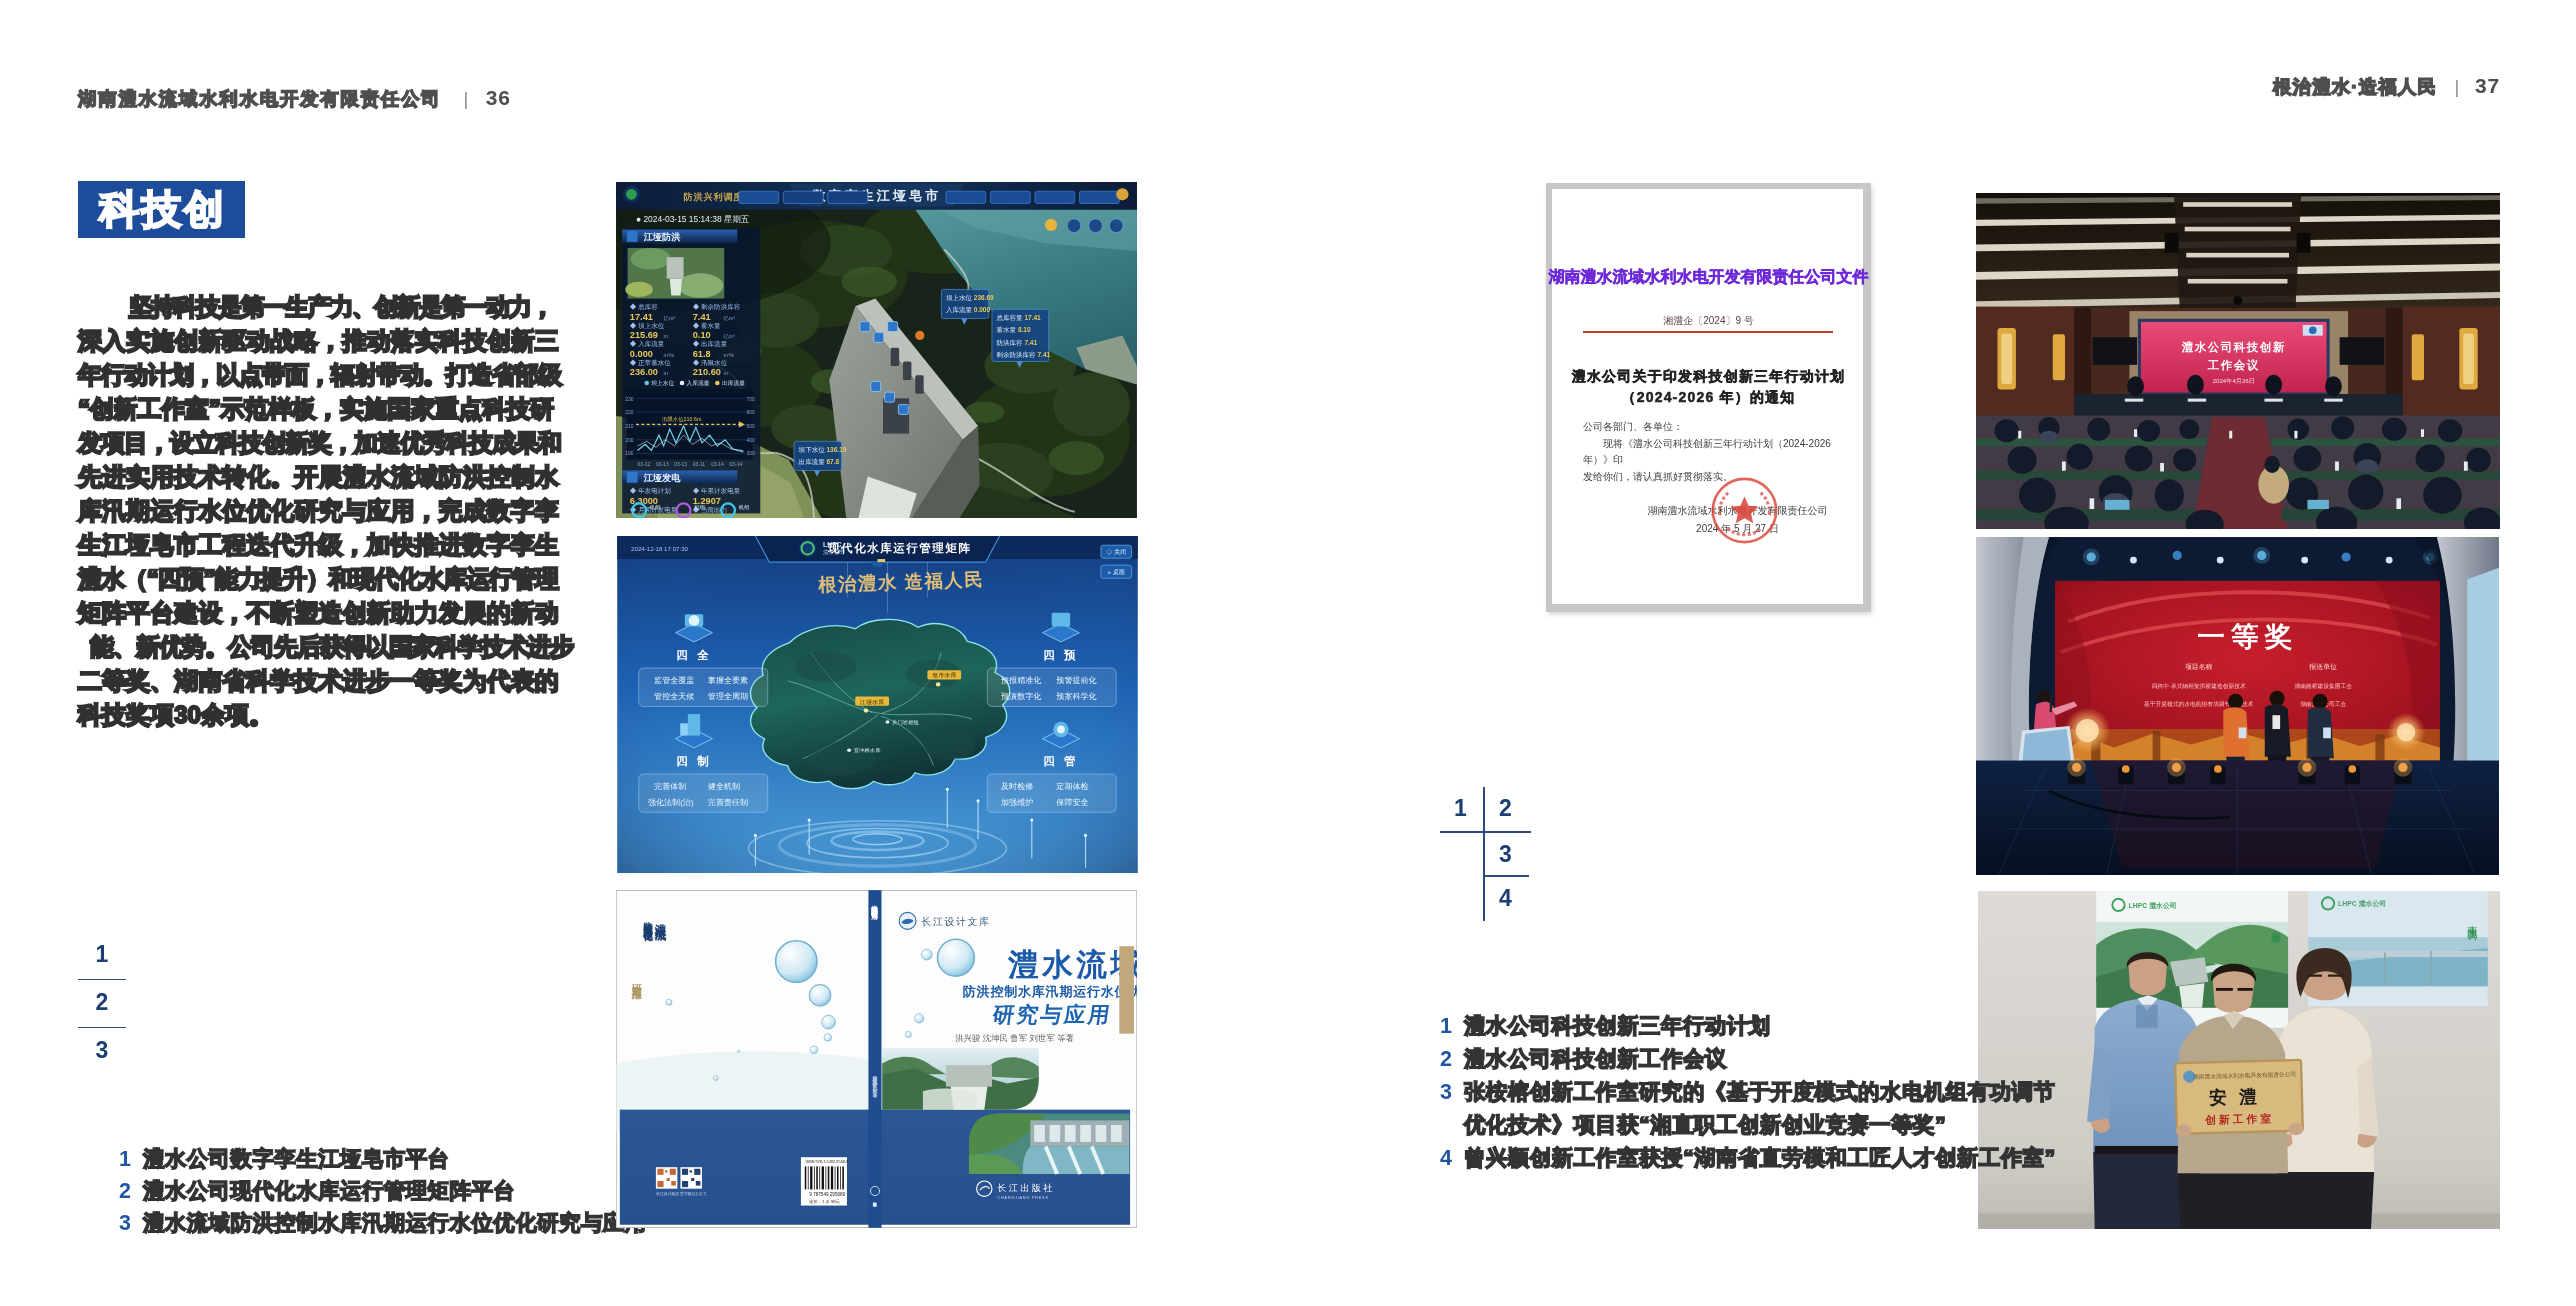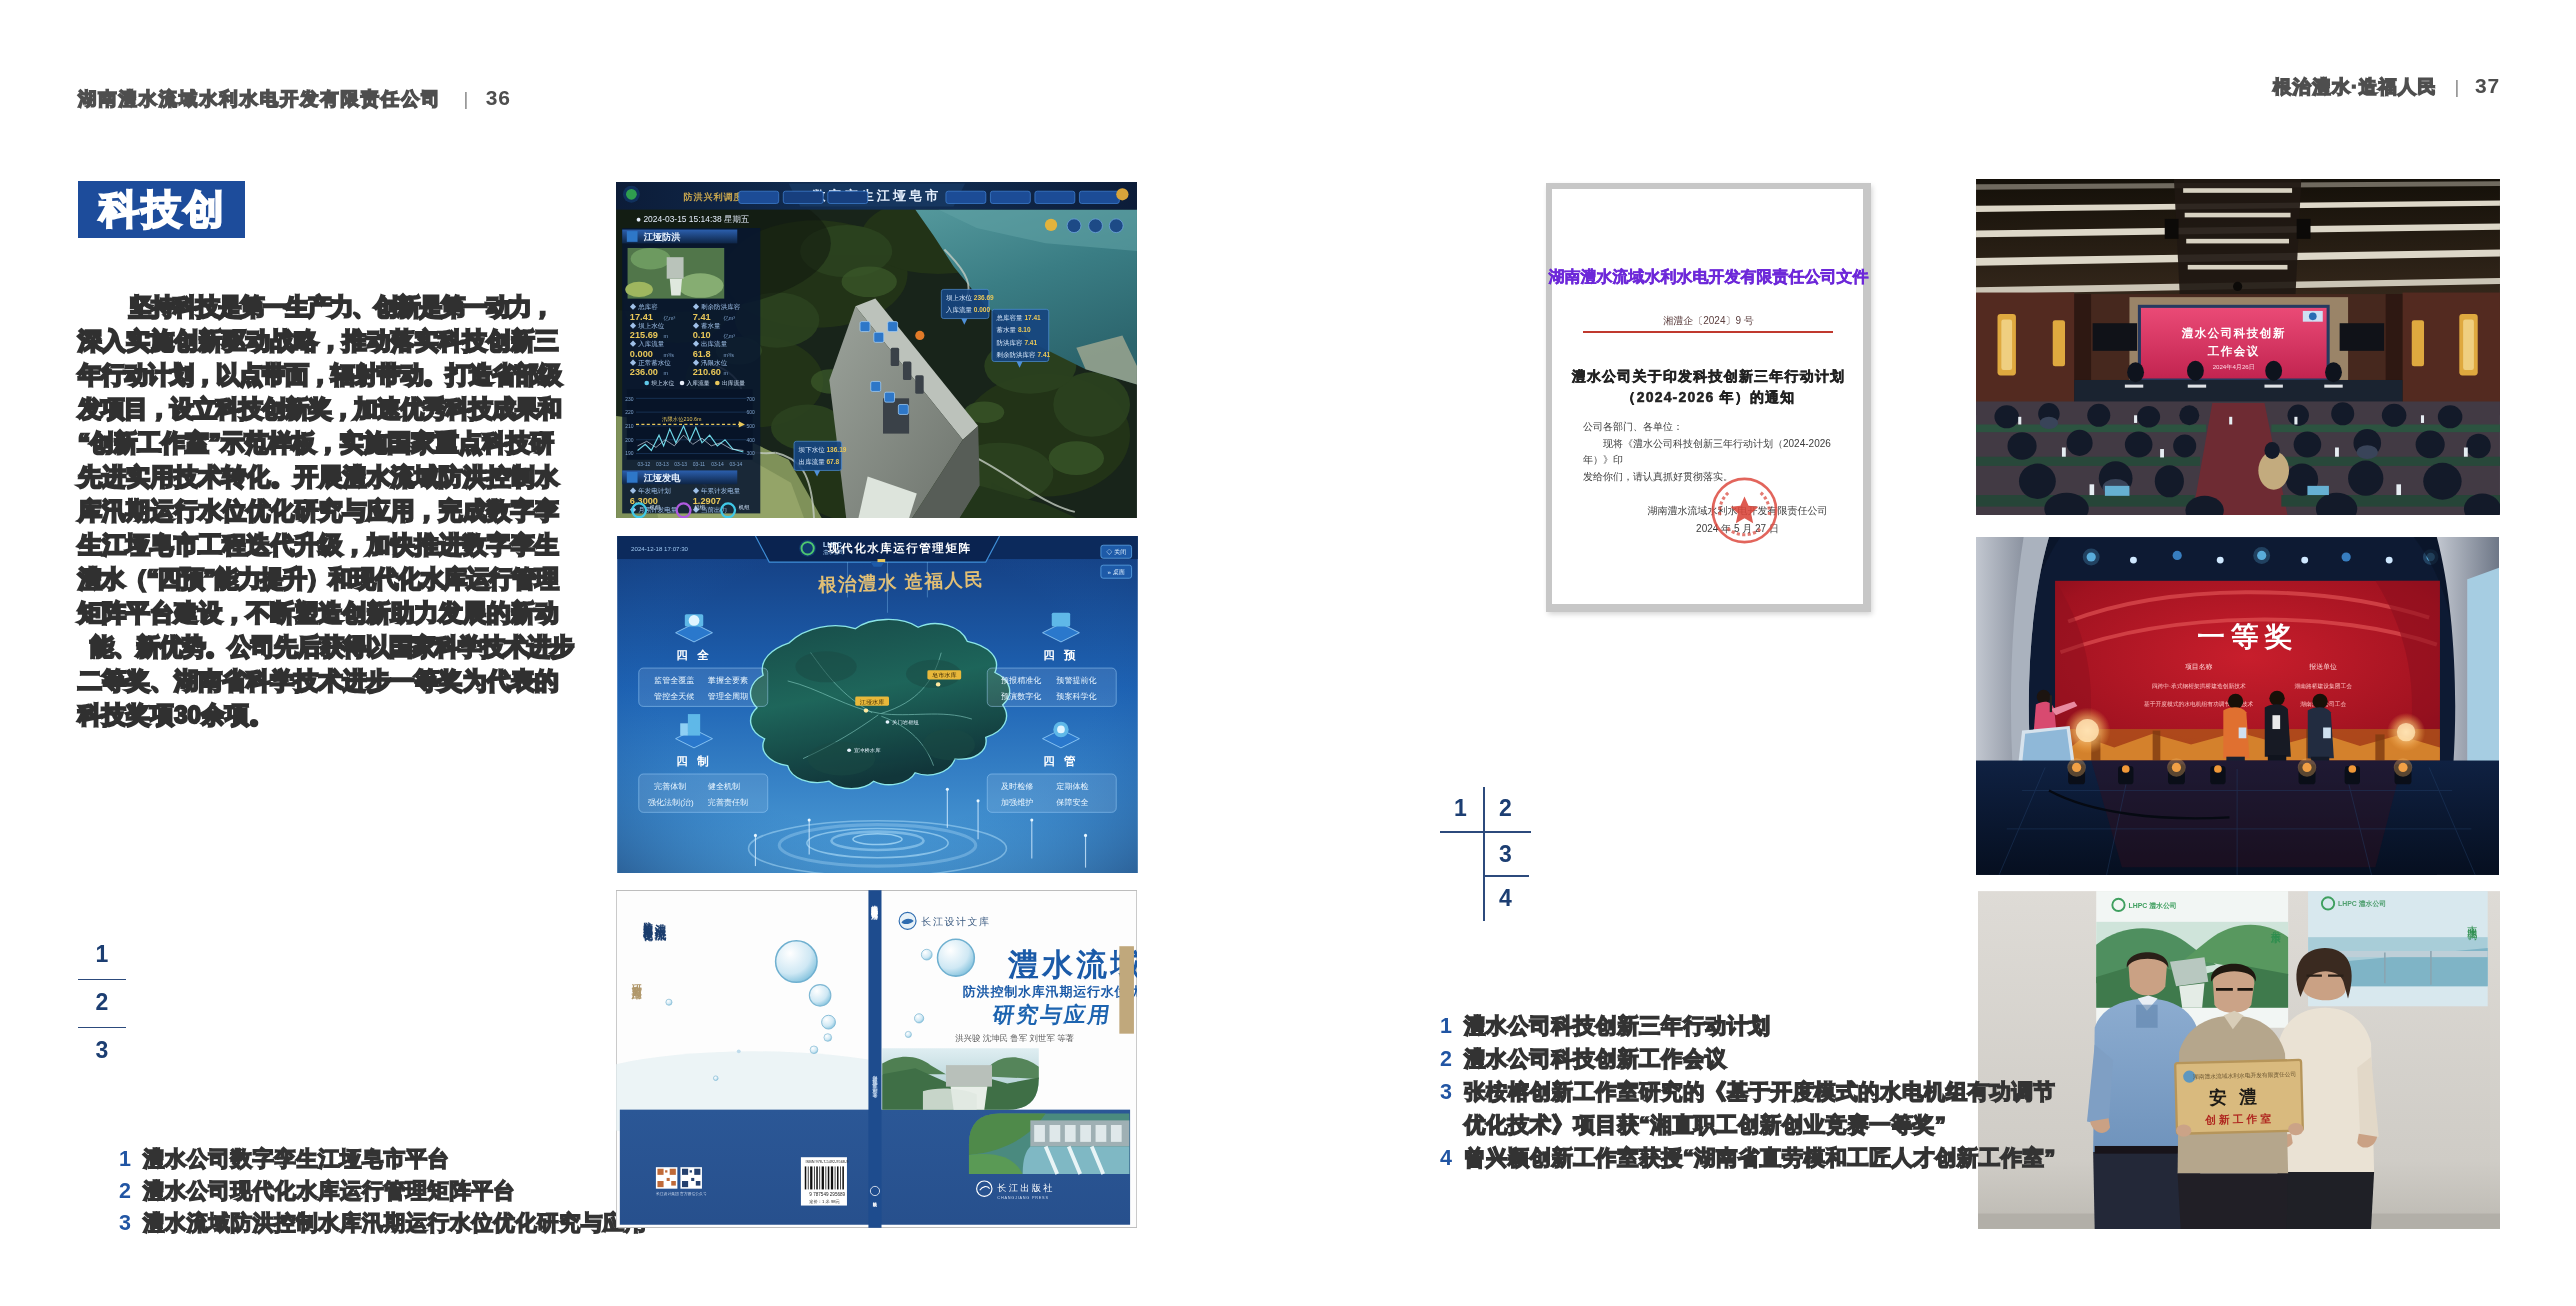--- a/index.html
+++ b/index.html
@@ -24,22 +24,22 @@
 </div>
 
 <div class="abs" style="left:78px;top:181px;width:167px;height:57px;background:#1d4c9b;color:#ffffff;font-size:40px;font-weight:bold;text-align:center;line-height:57px;">
   <span style="letter-spacing:2.3px;margin-left:2.3px;-webkit-text-stroke:2px #fff;">科技创新</span>
 </div>
 
 <div class="abs cn" style="left:78px;top:290px;width:418px;font-size:24px;font-weight:bold;color:#303030;line-height:34px;white-space:nowrap;">
   <div style="letter-spacing:-1.7px;"><span style="margin-left:51px;">坚持科技是第一生产力、创新是第一动力，</span></div>
   <div style="letter-spacing:0.04px;text-align:center;">深入实施创新驱动战略，推动落实科技创新三</div>
   <div style="letter-spacing:-1px;">年行动计划，以点带面，辐射带动。打造省部级</div>
+  <div style="letter-spacing:-0.2px;">“创新工作室”示范样板，实施国家重点科技研</div>
   <div style="letter-spacing:-1px;">发项目，设立科技创新奖，加速优秀科技成果和</div>
-  <div style="letter-spacing:-0.2px;">“创新工作室”示范样板，实施国家重点科技研</div>
   <div style="letter-spacing:0.04px;text-align:right;">先进实用技术转化。开展澧水流域防洪控制水</div>
   <div style="letter-spacing:0.04px;">库汛期运行水位优化研究与应用，完成数字孪</div>
   <div style="letter-spacing:0.04px;">生江垭皂市工程迭代升级，加快推进数字孪生</div>
   <div style="letter-spacing:-1.1px;">澧水（“四预”能力提升）和现代化水库运行管理</div>
   <div style="letter-spacing:0.04px;">矩阵平台建设，不断塑造创新助力发展的新动</div>
   <div style="letter-spacing:-1px;padding-left:12px;">能、新优势。公司先后获得以国家科学技术进步</div>
   <div style="letter-spacing:0.04px;">二等奖、湖南省科学技术进步一等奖为代表的</div>
   <div style="letter-spacing:0.04px;">科技奖项30余项。</div>
 </div>
 
@@ -639,21 +639,21 @@
     <circle cx="46" cy="46" r="41" fill="none" stroke="#dd4a40" stroke-width="3.5" opacity="0.85"></circle>
     <path d="M46 28 L51.3 39.8 L64.1 41.2 L54.6 49.9 L57.2 62.6 L46 56.2 L34.8 62.6 L37.4 49.9 L27.9 41.2 L40.7 39.8 Z" fill="#d94439" opacity="0.88"></path>
     <g fill="none" stroke="#d94439" stroke-width="4" opacity="0.7">
       <path d="M14 52 A33 33 0 0 1 25 23" stroke-dasharray="4 3"></path>
       <path d="M67 23 A33 33 0 0 1 78 52" stroke-dasharray="4 3"></path>
       <path d="M24 69 A33 33 0 0 0 68 69" stroke-dasharray="4 3"></path>
     </g>
   </svg>
 </div>
 
-<div class="abs" id="photo1" style="left:1976px;top:179px;width:524px;height:380px;">
+<div class="abs" id="photo1" style="left:1976px;top:193px;width:524px;height:380px;">
 <svg width="524" height="336" viewBox="0 0 683 438">
   <defs>
     <linearGradient id="p1screen" x1="0" y1="0" x2="0" y2="1">
       <stop offset="0" stop-color="#ea4a76"></stop>
           <stop offset="1" stop-color="#c22450"></stop>
     </linearGradient>
     <linearGradient id="p1ceil" x1="0" y1="0" x2="0" y2="1">
       <stop offset="0" stop-color="#141009"></stop>
           <stop offset="1" stop-color="#382a1d"></stop>
     </linearGradient>

